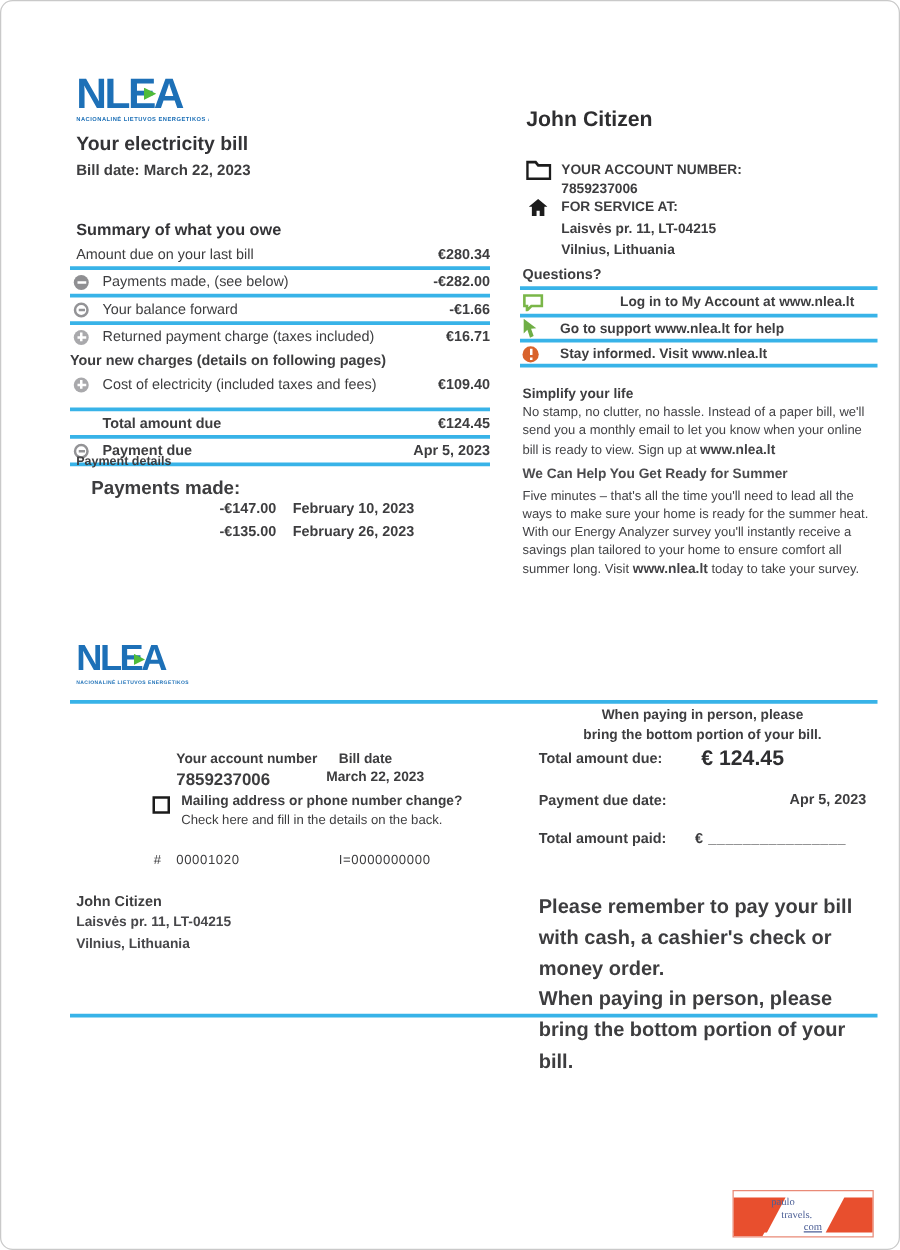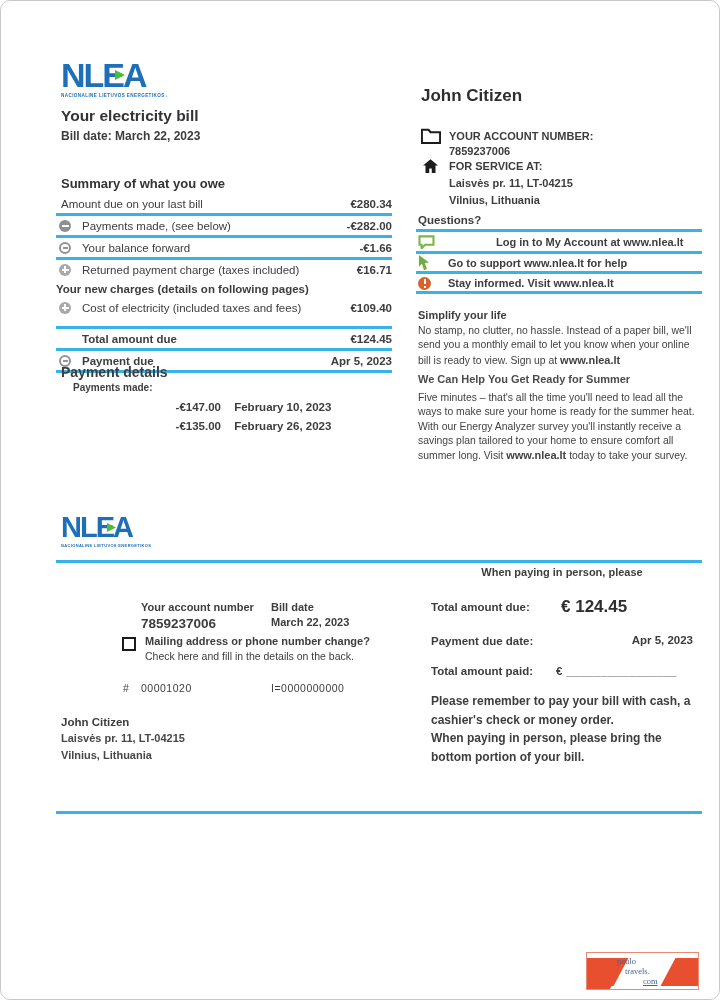--- a/index.html
+++ b/index.html
@@ -44,22 +44,22 @@
   .spacer { height:9px; }
 
   .ci { position:relative; width:12px; height:12px; border-radius:50%; }
   .ci.solid { background:#8f8f92; }
   .ci.light { background:#a9a9ac; }
   .ci.outline { border:2px solid #939396; width:12px; height:12px; }
   .ci .h { position:absolute; left:2.5px; right:2.5px; top:50%; margin-top:-1px; height:2px; background:#fff; }
   .ci.outline .h { left:1.5px; right:1.5px; background:#939396; }
   .ci .v { position:absolute; top:2.5px; bottom:2.5px; left:50%; margin-left:-1px; width:2px; background:#fff; }
 
-  .paydet-title { left:60px; top:363px; font-size:14px; font-weight:700; }
-  .paydet-sub   { left:60px; top:381px; font-size:10px; font-weight:700;padding-left:12px; }
+  .paydet-title { left:60px; top:363px; font-size:10px; font-weight:700; }
+  .paydet-sub   { left:60px; top:381px; font-size:15px; font-weight:700;padding-left:12px; }
   .pay-entry { position:absolute; font-size:11.5px; font-weight:700; }
   .pay-entry .amt { display:inline-block; width:58px; text-align:right; }
   .pay-entry .dt { margin-left:10px; }
 
   
   .cust-name { left:420px; top:85px; font-size:17px; font-weight:700; color:#2e2e30; }
   .acct-icon { left:420px; top:127px; }
   .acct-label { left:448px; top:129px; font-size:11px; font-weight:700; }
   .acct-num   { left:448px; top:144px; font-size:11px; font-weight:700; }
   .svc-icon  { left:422px; top:158px; }
@@ -77,37 +77,37 @@
 
   .promo-title { position:absolute; font-size:11px; font-weight:700; }
   .promo-body { position:absolute; left:417px; width:286px; font-size:10.4px; line-height:1.38; color:#424245; }
   .promo-body .url { font-weight:700; font-size:11px; }
 
   
   .notice { left:430px; top:564px; width:262px; text-align:center; font-size:11px; font-weight:700; line-height:1.45; }
   .stub-lab1 { left:140px; top:600px; font-size:11px; font-weight:700; }
   .stub-acct { left:140px; top:615px; font-size:13.5px; font-weight:700; }
   .stub-lab2 { left:270px; top:600px; font-size:11px; font-weight:700; }
-  .stub-date { left:270px; top:615px; font-size:11px; font-weight:700; }
+  .stub-date { left:260px; top:615px; font-size:11px; font-weight:700; }
   .chkbox { left:121px; top:636px; width:14px; height:14px; border:2.5px solid #1b1b1b; background:#fff; }
   .mail1 { left:144px; top:634px; font-size:11px; font-weight:700; }
   .mail2 { left:144px; top:649px; font-size:10.5px; }
   .code-hash { left:122px; top:681px; font-size:10.5px; }
   .code1 { left:140px; top:681px; font-size:10.5px; letter-spacing:.5px; }
   .code2 { left:270px; top:681px; font-size:10.5px; letter-spacing:.5px; }
 
   .coup-row-lab { position:absolute; left:430px; font-size:11.5px; font-weight:700; }
   .coup-total { left:560px; top:596px; width:132px; text-align:left; font-size:17px; font-weight:700; color:#2e2e30; }
   .coup-due   { left:560px; top:633px; width:132px; text-align:right; font-size:11.5px; font-weight:700; }
   .coup-paid  { left:555px; top:664px; font-size:11.5px; font-weight:700; letter-spacing:.5px; }
 
   .recip1 { left:60px; top:715px; font-size:11.5px; font-weight:700; }
   .recip2 { left:60px; top:731px; font-size:11px; font-weight:700; color:#47474a; }
   .recip3 { left:60px; top:748px; font-size:11px; font-weight:700; color:#47474a; }
-  .remind { left:430px; top:691px; width:272px; font-size:12px; font-weight:700; line-height:1.55; }
+  .remind { left:430px; top:713px; width:272px; font-size:16px; font-weight:700; line-height:1.55; }
 
   
   .wm { left:585px; top:951px; width:113px; height:38px; border:1px solid #e98a77; background:#fff; overflow:hidden; }
   .wm .stripe { position:absolute; background:#e84f2e; transform:skewX(-28deg); }
   .wm .s1 { left:-14px; top:5px; width:48px; height:28px; }
   .wm .s2 { right:-16px; top:5px; width:46px; height:28px; }
   .wm .s3 { left:-6px; bottom:0; width:30px; height:4px; }
   .wm .txt { position:absolute; left:30px; top:3px; font-family:"Liberation Serif","DejaVu Serif",serif;
              font-size:8.5px; color:#4c5f96; line-height:1.2; }
   .wm .txt div:nth-child(2){ margin-left:8px; }
@@ -269,20 +269,21 @@
   <div class="logo logo2">
     <span class="word">NLEA</span>
     <span class="tri"></span>
     <div class="sub">NACIONALINĖ LIETUVOS ENERGETIKOS ASOCIACIJA</div>
   </div>
 
   <div class="blue-rule" style="left:55px; top:559px; width:646px;"></div>
 
   <div class="abs notice">
     <div>When paying in person, please</div>
+    <div>bring the bottom portion of your bill.</div>
   </div>
 
   <div class="abs stub-lab1">Your account number</div>
   <div class="abs stub-acct">7859237006</div>
   <div class="abs stub-lab2">Bill date</div>
   <div class="abs stub-date">March 22, 2023</div>
 
   <div class="abs chkbox"></div>
   <div class="abs mail1">Mailing address or phone number change?</div>
   <div class="abs mail2">Check here and fill in the details on the back.</div>

